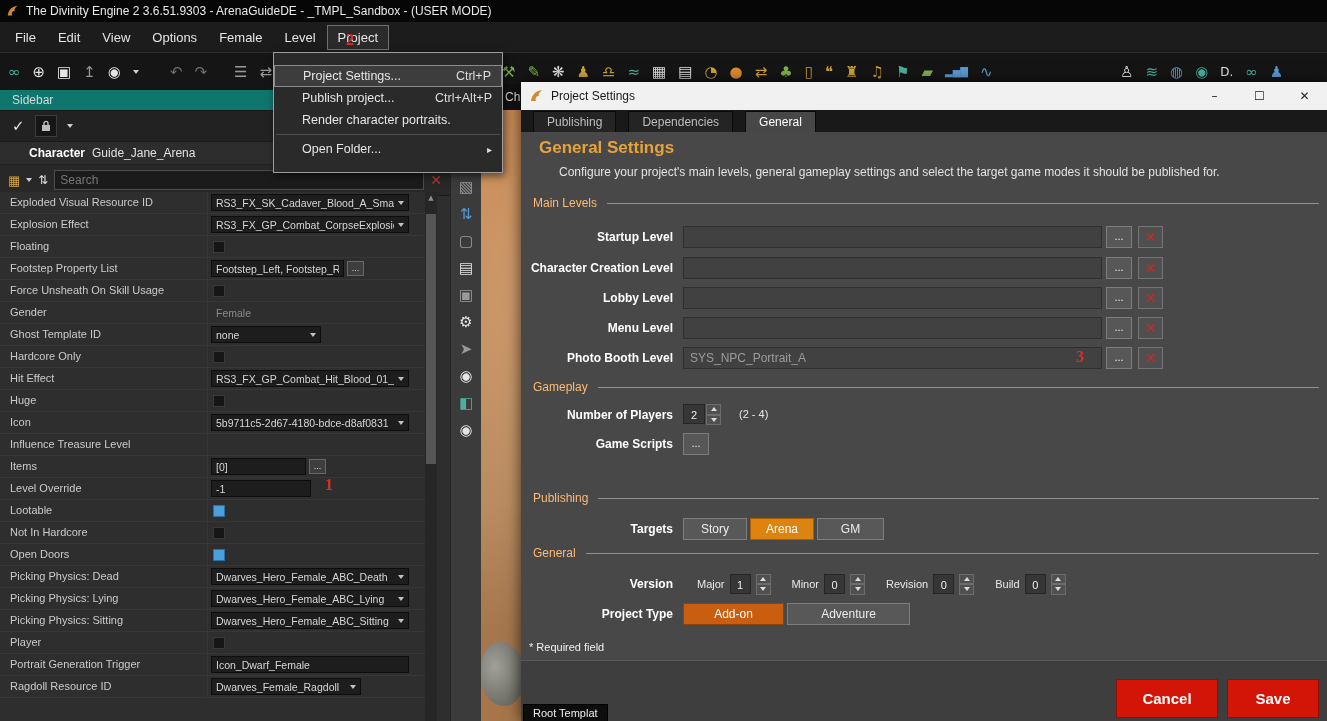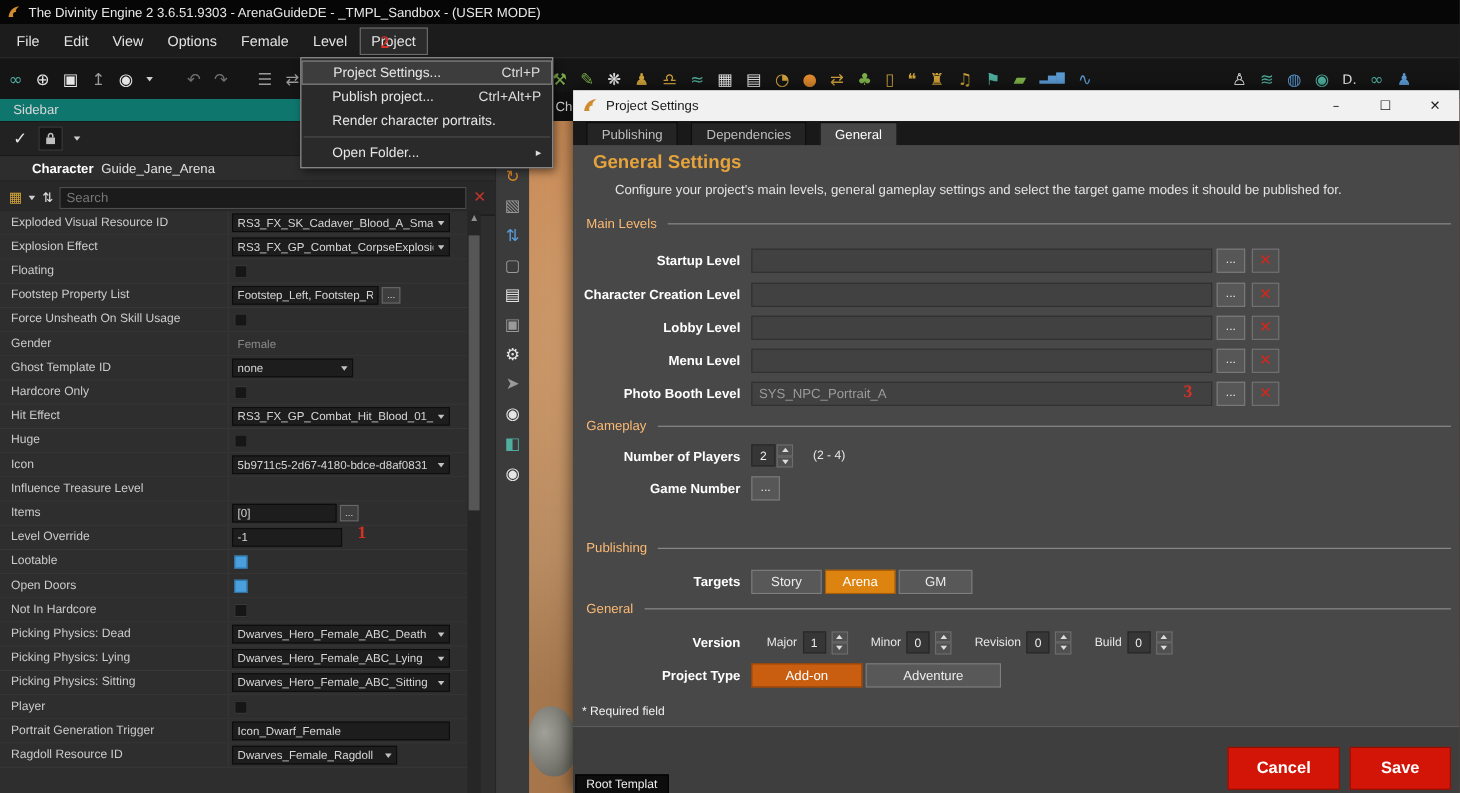--- a/index.html
+++ b/index.html
@@ -15,21 +15,21 @@
   .menu-item.open{background:#2b2b2b;border:1px solid #6f6f6f;padding:4px 10px;}
   .toolbar{position:absolute;top:52px;left:0;right:0;height:38px;background:#151515;
            border-top:1px solid #2c2c2c;border-bottom:1px solid #000;}
   .tb-group{position:absolute;top:0;height:38px;display:flex;align-items:center;gap:12px;}
   .tbi{font-family:"DejaVu Sans",sans-serif;font-size:15px;line-height:1;}
   .c-white{color:#e4e4e4}.c-gray{color:#9a9a9a}.c-dim{color:#6f6f6f}.c-green{color:#7fb24a}
   .c-gold{color:#cfa23a}.c-teal{color:#4fae9d}.c-blue{color:#5b9bd5}.c-orange{color:#e08a2e}.c-red{color:#cc4437}
 
   
   .project-menu{position:absolute;left:273px;top:52px;width:228px;background:#2a2a2a;
-                border:1px solid #9c9c9c;z-index:50;padding:2px 0;box-shadow:2px 3px 8px rgba(0,0,0,.55);}
+                border:1px solid #9c9c9c;z-index:50;padding:12px 0;box-shadow:2px 3px 8px rgba(0,0,0,.55);}
   .pm-item{display:flex;justify-content:space-between;align-items:center;height:22px;box-sizing:border-box;
            padding:0 10px 0 28px;color:#e6e6e6;font-size:12.5px;}
   .pm-item.hl{background:#3d3d3d;border:1px solid #8a8a8a;}
   .pm-short{color:#dcdcdc;}
   .pm-sep{height:1px;background:#4d4d4d;margin:3px 2px;}
   .pm-arrow{color:#ddd;font-family:"DejaVu Sans",sans-serif;font-size:10px;}
 
   
   .sidebar{position:absolute;left:0;top:90px;width:450px;bottom:0;background:#2e2e2e;}
   .sb-title{height:20px;background:#0f766e;border-bottom:1px solid #191919;color:#d8d8d8;font-size:12px;
@@ -376,30 +376,30 @@
       </div>
 
       <div class="prow">
         <div class="plabel">Lootable</div>
         <div class="pval">
             <span class="cbx checked"></span>
           </div>
       </div>
 
       <div class="prow">
+        <div class="plabel">Not In Hardcore</div>
+        <div class="pval">
+            <span class="cbx"></span>
+          </div>
+      </div>
+
+      <div class="prow">
         <div class="plabel">Open Doors</div>
         <div class="pval">
             <span class="cbx checked"></span>
-          </div>
-      </div>
-
-      <div class="prow">
-        <div class="plabel">Not In Hardcore</div>
-        <div class="pval">
-            <span class="cbx"></span>
           </div>
       </div>
 
       <div class="prow">
         <div class="plabel">Picking Physics: Dead</div>
         <div class="pval">
             <div class="vbox dd w196">
           <span class="vtext">Dwarves_Hero_Female_ABC_Death</span>
               <span class="ddcaret"></span>
             </div>
@@ -572,21 +572,21 @@
             <span>
               <i class="t-up"></i>
             </span>
             <span>
               <i class="t-dn"></i>
             </span>
           </span>
         <span class="fhint">(2 - 4)</span>
       </div>
       <div class="frow" style="top:301px">
-        <span class="flabel">Game Number</span>
+        <span class="flabel">Game Scripts</span>
         <span class="fell fell-gs">...</span>
       </div>
 
       <div class="sec" style="top:359px">
         <span class="sec-lbl">Publishing</span>
           <span class="sec-rule"></span>
       </div>
 
       <div class="frow" style="top:386px">
         <span class="flabel">Targets</span>

